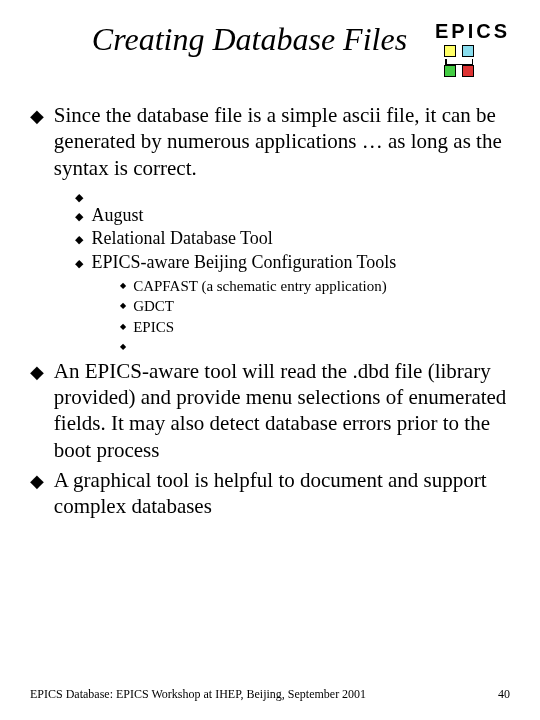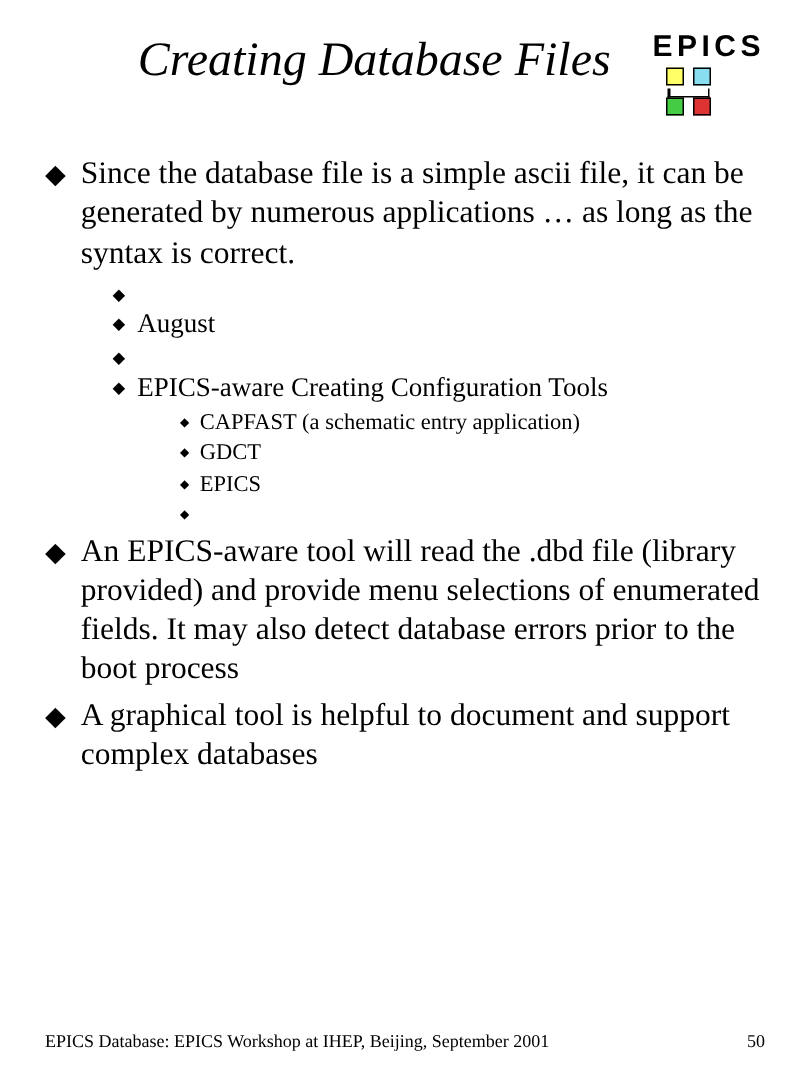--- a/index.html
+++ b/index.html
@@ -160,24 +160,25 @@
   <div class="l2-group">
     <div class="bullet-l2">
       <span class="marker">◆</span>
     </div>
     <div class="bullet-l2">
       <span class="marker">◆</span>
       <span>August</span>
     </div>
     <div class="bullet-l2">
       <span class="marker">◆</span>
-    </div>
-    <div class="bullet-l2">
-      <span class="marker">◆</span>
-      <span>EPICS-aware Creating Configuration Tools</span>
+      <span>Relational Database Tool</span>
+    </div>
+    <div class="bullet-l2">
+      <span class="marker">◆</span>
+      <span>EPICS-aware Beijing Configuration Tools</span>
     </div>
   </div>
 
   <div class="l3-group">
     <div class="bullet-l3">
       <span class="marker">◆</span>
       <span>CAPFAST (a schematic entry application)</span>
     </div>
     <div class="bullet-l3">
       <span class="marker">◆</span>
@@ -199,14 +200,14 @@
 
   <div class="bullet-l1">
     <span class="marker">◆</span>
     <span>A graphical tool is helpful to document and support complex databases</span>
   </div>
 
 </div>
 
 <div class="footer">
   <span>EPICS Database: EPICS Workshop at IHEP, Beijing, September 2001</span>
-  <span>50</span>
+  <span>40</span>
 </div>
 
 </body></html>

